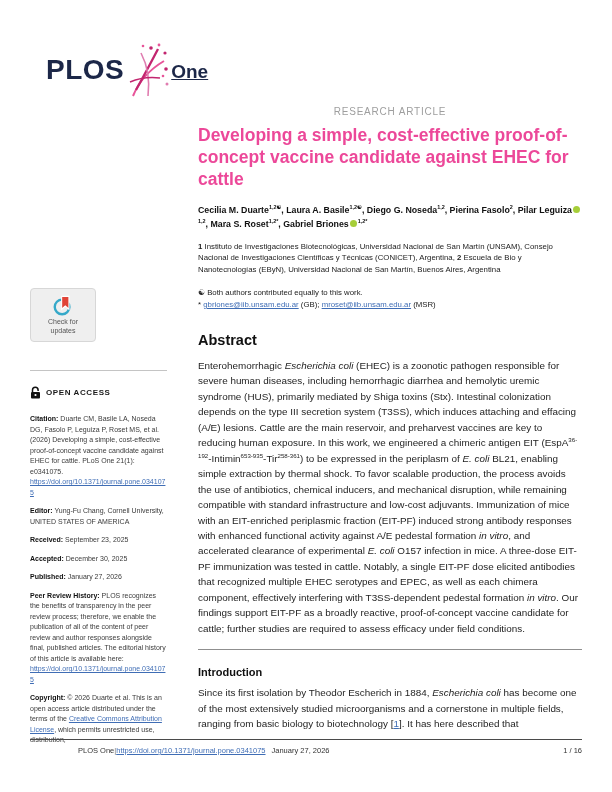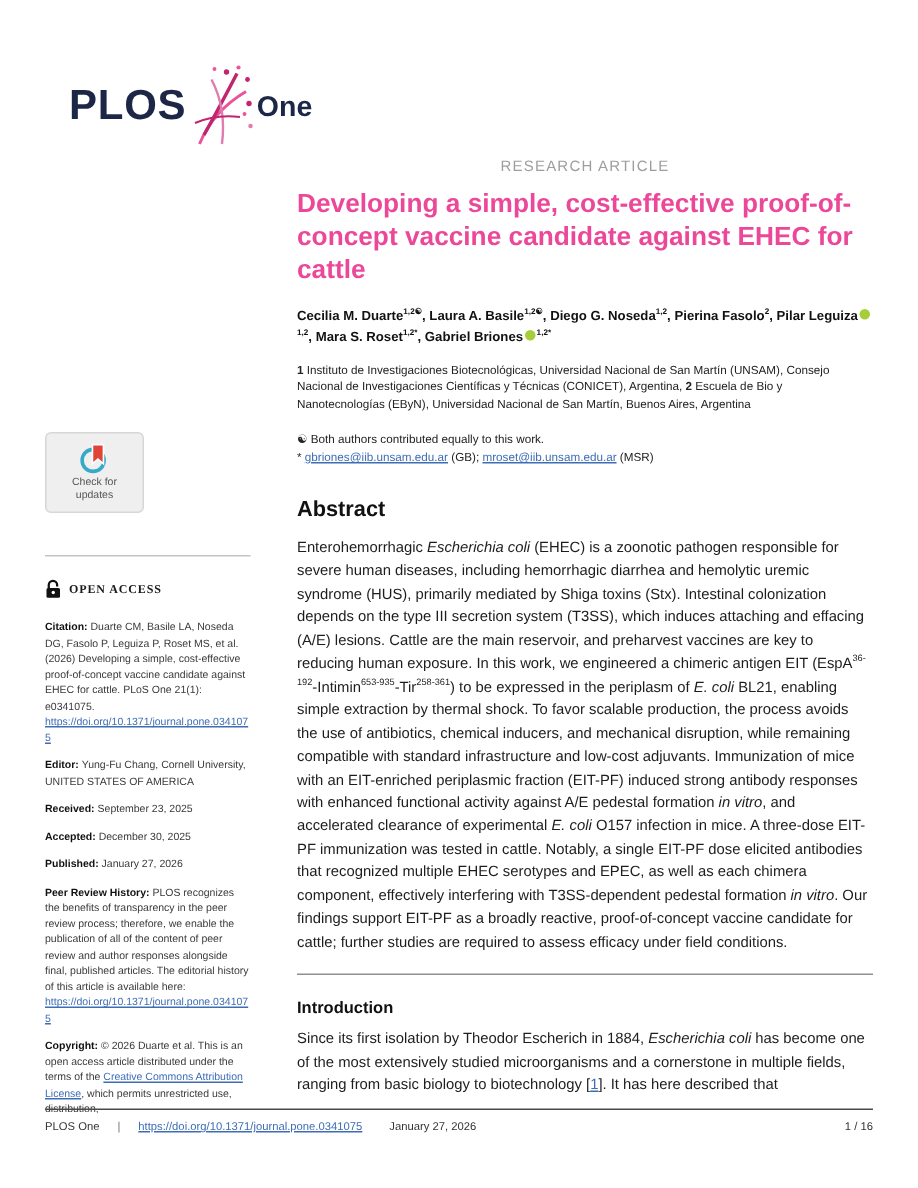--- a/index.html
+++ b/index.html
@@ -10,57 +10,57 @@
     color:#1a1a1a;
     position:relative;
     overflow:hidden;
   }
   .page { position:absolute; inset:0; }
 
   
   .logo { position:absolute; left:30px; top:42px; display:flex; align-items:center;margin-left:16px; }
   .logo-plos { font-size:28px; font-weight:bold; color:#1c2748; letter-spacing:0.5px; }
   .logo-flourish { width:44px; height:56px; margin:0 1px 0 2px; }
-  .logo-one { font-size:19px; font-weight:bold; color:#1c2748; margin-top:4px; }
+  .logo-one { font-size:19px; font-weight:bold; color:#1c2748; margin-top:4px;text-decoration:underline; }
 
   
   .sidebar { position:absolute; left:30px; top:288px; width:137px; }
   .badge {
     width:64px; height:52px; background:#efefef;
     border:1px solid #d7d7d7; border-radius:4px;
     display:flex; flex-direction:column; align-items:center; justify-content:center;
     cursor:pointer;
   }
   .badge svg { width:22px; height:22px; margin-bottom:1px; }
   .badge-label { font-size:7px; line-height:1.25; color:#555; text-align:center; white-space:pre-line; }
   .sidebar-divider { border-top:1px solid #c4c4c4; margin:28px 0 15px 0; }
   .oa-row { display:flex; align-items:center; gap:5px; margin-bottom:15px; }
   .oa-row svg { width:11px; height:13px; }
-  .oa-label { font-size:8px; font-weight:bold; letter-spacing:0.6px; color:#1a1a1a;font-family:Liberation Serif, serif; }
+  .oa-label { font-size:8px; font-weight:bold; letter-spacing:0.6px; color:#1a1a1a; }
   .side-block { font-size:7px; line-height:1.5; color:#3a3a3a; margin-bottom:8px; overflow-wrap:anywhere; }
   .side-block span[data-bold] { color:#111; }
 
   
   .main { position:absolute; left:198px; top:106px; width:384px; }
   .kicker { font-size:10px; color:#9e9e9e; letter-spacing:0.8px;text-align:center; }
   .title { font-size:17.5px; font-weight:bold; line-height:1.27; margin-top:7px; color:#ec4899; }
   .authors { margin-top:12px; font-size:8.8px; font-weight:bold; line-height:1.6; color:#111; }
   .affiliations { margin-top:10px; font-size:7.8px; line-height:1.5; color:#222; }
   .notes { margin-top:11px; font-size:7.8px; line-height:1.55; color:#222; }
   .abstract-h { margin-top:21px; font-size:14.5px; font-weight:bold; color:#111; }
   .body-text { margin-top:10px; font-size:9.9px; line-height:1.56; color:#1d1d1d; }
   .divider-main { border-top:1px solid #8f8f8f; margin-top:13px; }
   .intro-h { margin-top:16px; font-size:11px; font-weight:bold; color:#111; }
   .intro-body { margin-top:7px; }
 
   
   .footer-rule { position:absolute; left:30px; right:30px; top:739px; border-top:1px solid #4a4a4a; }
   .footer { position:absolute; left:30px; right:30px; top:746px; font-size:7.5px; color:#333;
             display:flex; justify-content:space-between; align-items:baseline; }
-  .footer-left { display:flex; gap:12px; align-items:center; }
+  .footer-left { display:flex; gap:0; align-items:center;margin-left:48px; }
   .footer-sep { color:#777; }
 
   
   sup { font-size:0.62em; vertical-align:super; line-height:0; }
   em { font-style:italic; }
   .link { color:#3f6db5; text-decoration:underline; cursor:pointer; }
   .inline-icon.orcid {
     display:inline-block; width:7px; height:7px; border-radius:50%;
     background:#a6ce39; vertical-align:baseline; margin:0 1px;
   }

